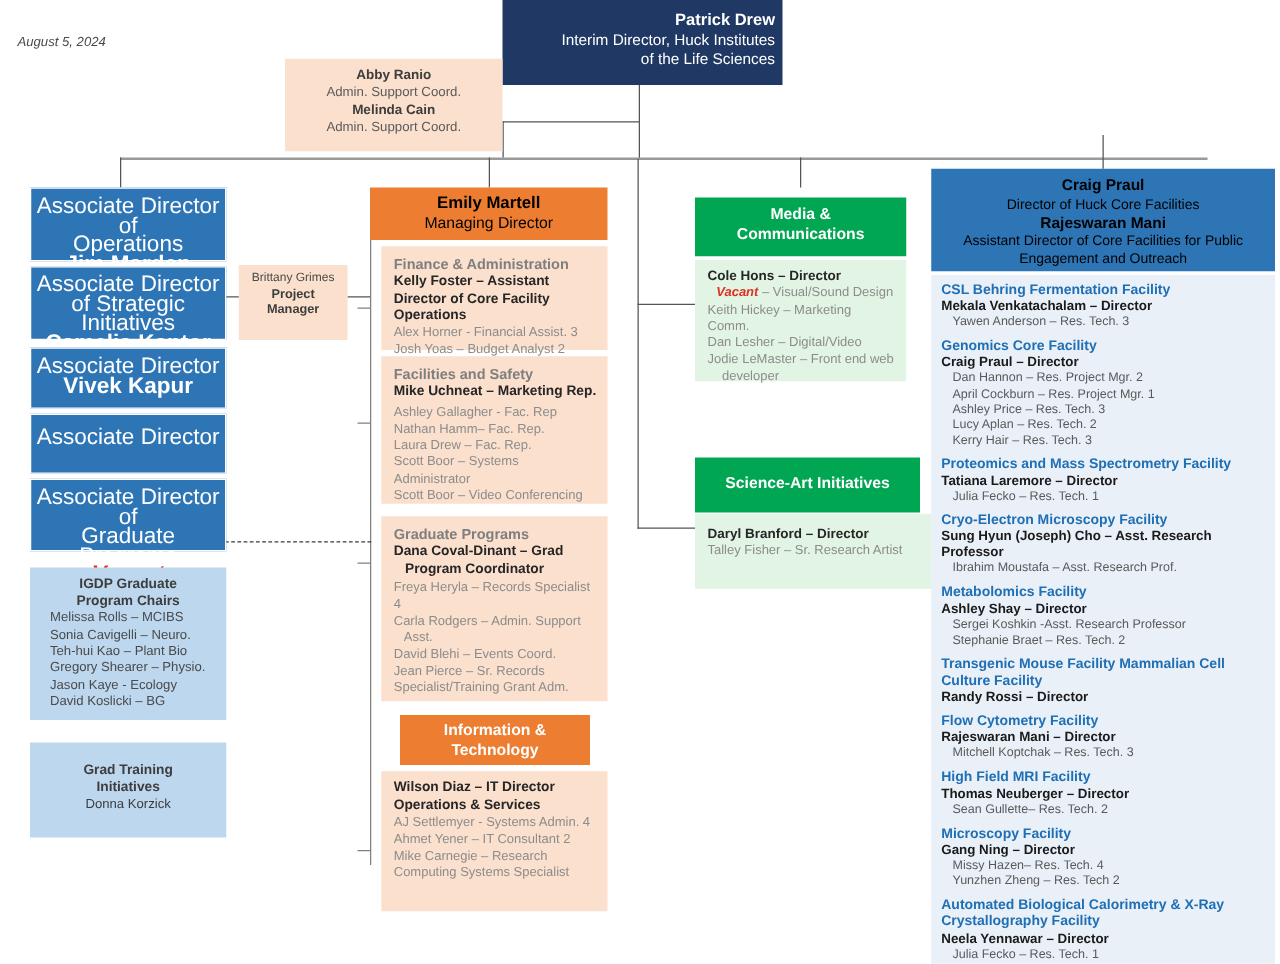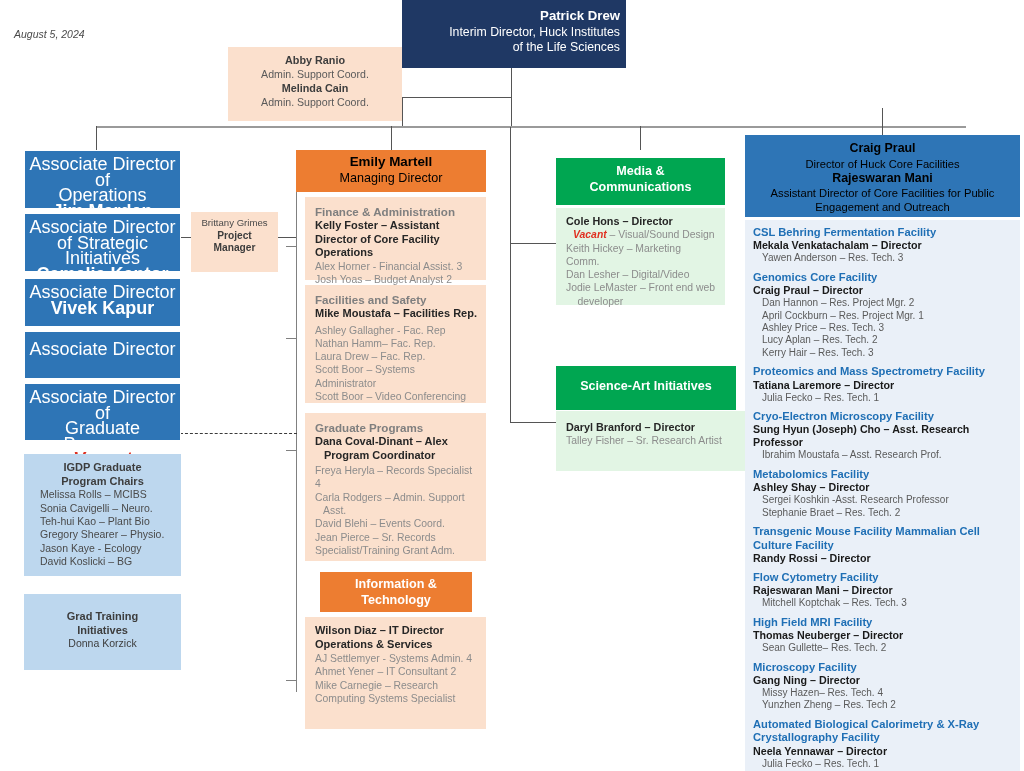--- a/index.html
+++ b/index.html
@@ -208,31 +208,31 @@
   <div class="sec">Finance &amp; Administration</div>
   <div class="lead">Kelly Foster – Assistant</div>
   <div class="lead">Director of Core Facility</div>
   <div class="lead">Operations</div>
   <div class="mem">Alex Horner - Financial Assist. 3</div>
   <div class="mem">Josh Yoas – Budget Analyst 2</div>
 </div>
 
 <div class="abs pbody" style="left:305px;top:285px;width:181px;height:118px;">
   <div class="sec">Facilities and Safety</div>
-  <div class="lead" style="margin-bottom:3px;">Mike Moustafa – Facilities Rep.</div>
+  <div class="lead" style="margin-bottom:3px;">Mike Uchneat – Marketing Rep.</div>
   <div class="mem">Ashley Gallagher - Fac. Rep</div>
   <div class="mem">Nathan Hamm– Fac. Rep.</div>
   <div class="mem">Laura Drew – Fac. Rep.</div>
   <div class="mem">Scott Boor – Systems Administrator</div>
   <div class="mem">Scott Boor – Video Conferencing</div>
 </div>
 
 <div class="abs pbody" style="left:305px;top:413px;width:181px;height:148px;">
   <div class="sec">Graduate Programs</div>
-  <div class="lead">Dana Coval-Dinant – Alex</div>
+  <div class="lead">Dana Coval-Dinant – Grad</div>
   <div class="lead" style="padding-left:9px;margin-bottom:2px;">Program Coordinator</div>
   <div class="mem">Freya Heryla – Records Specialist 4</div>
   <div class="mem">Carla Rodgers – Admin. Support</div>
   <div class="mem" style="white-space:pre;">   Asst.</div>
   <div class="mem">David Blehi – Events Coord.</div>
   <div class="mem">Jean Pierce – Sr. Records</div>
   <div class="mem">Specialist/Training Grant Adm.</div>
 </div>
 
 <div class="abs" id="it-hd">

